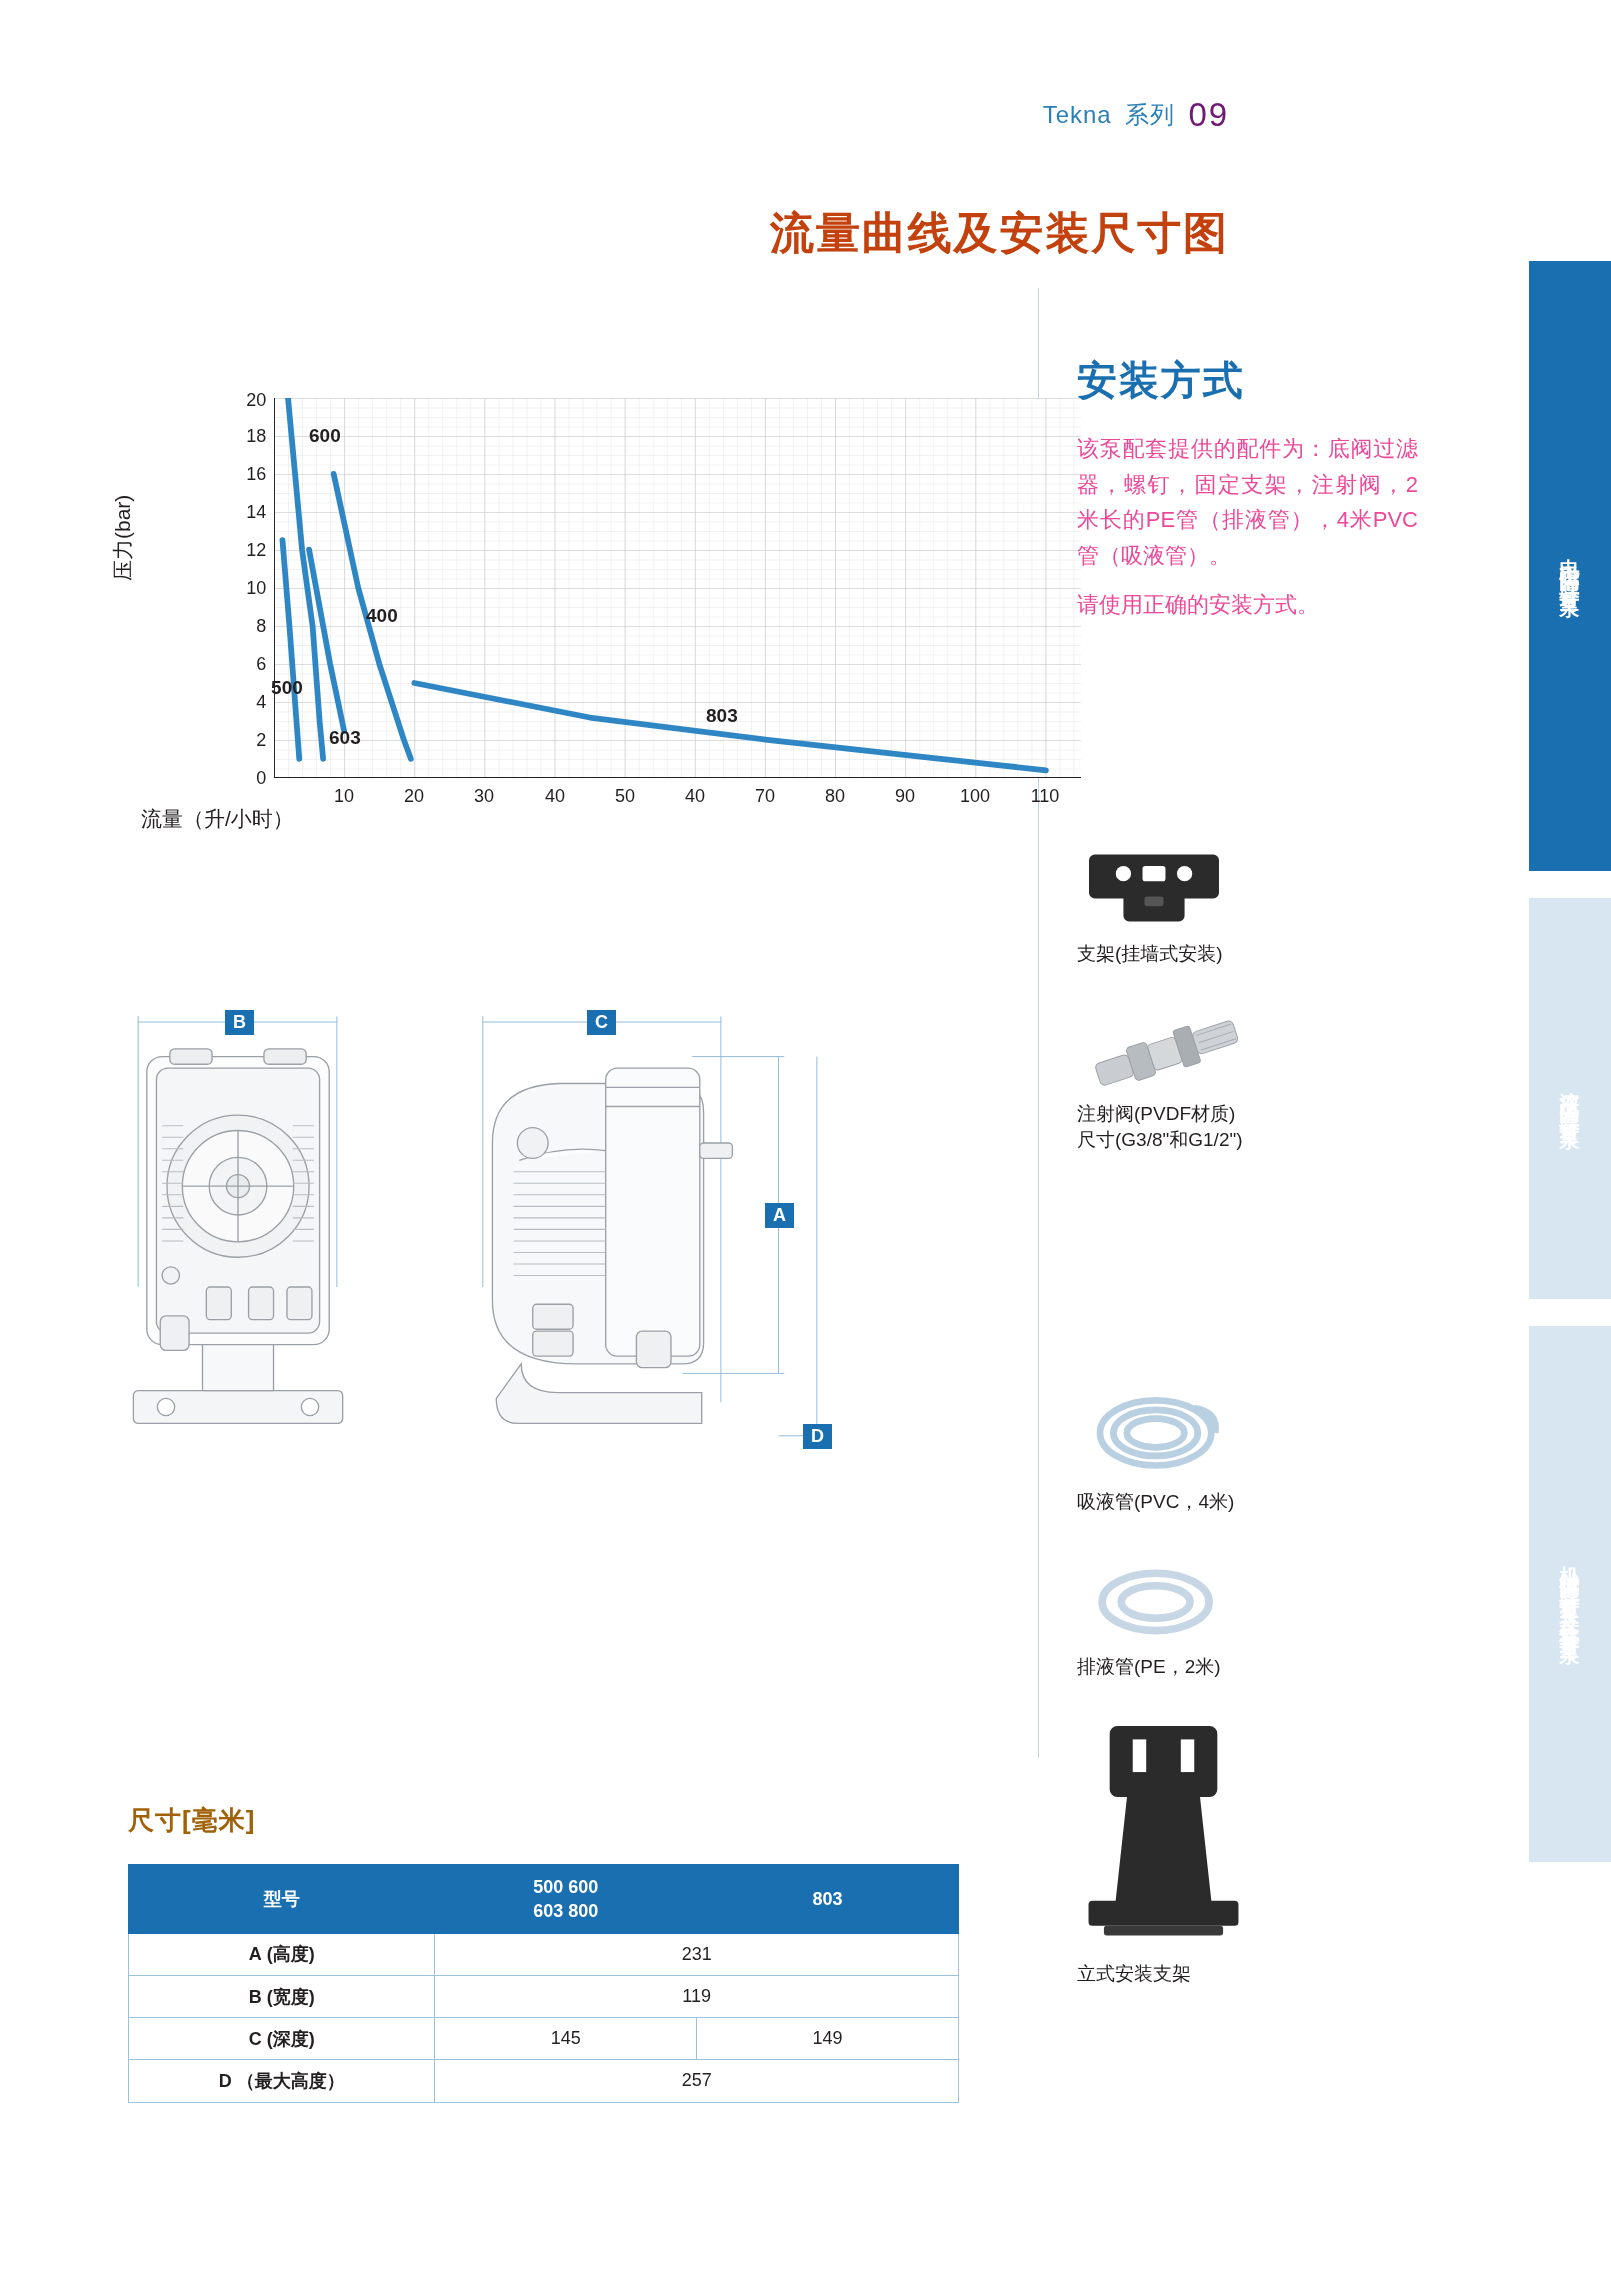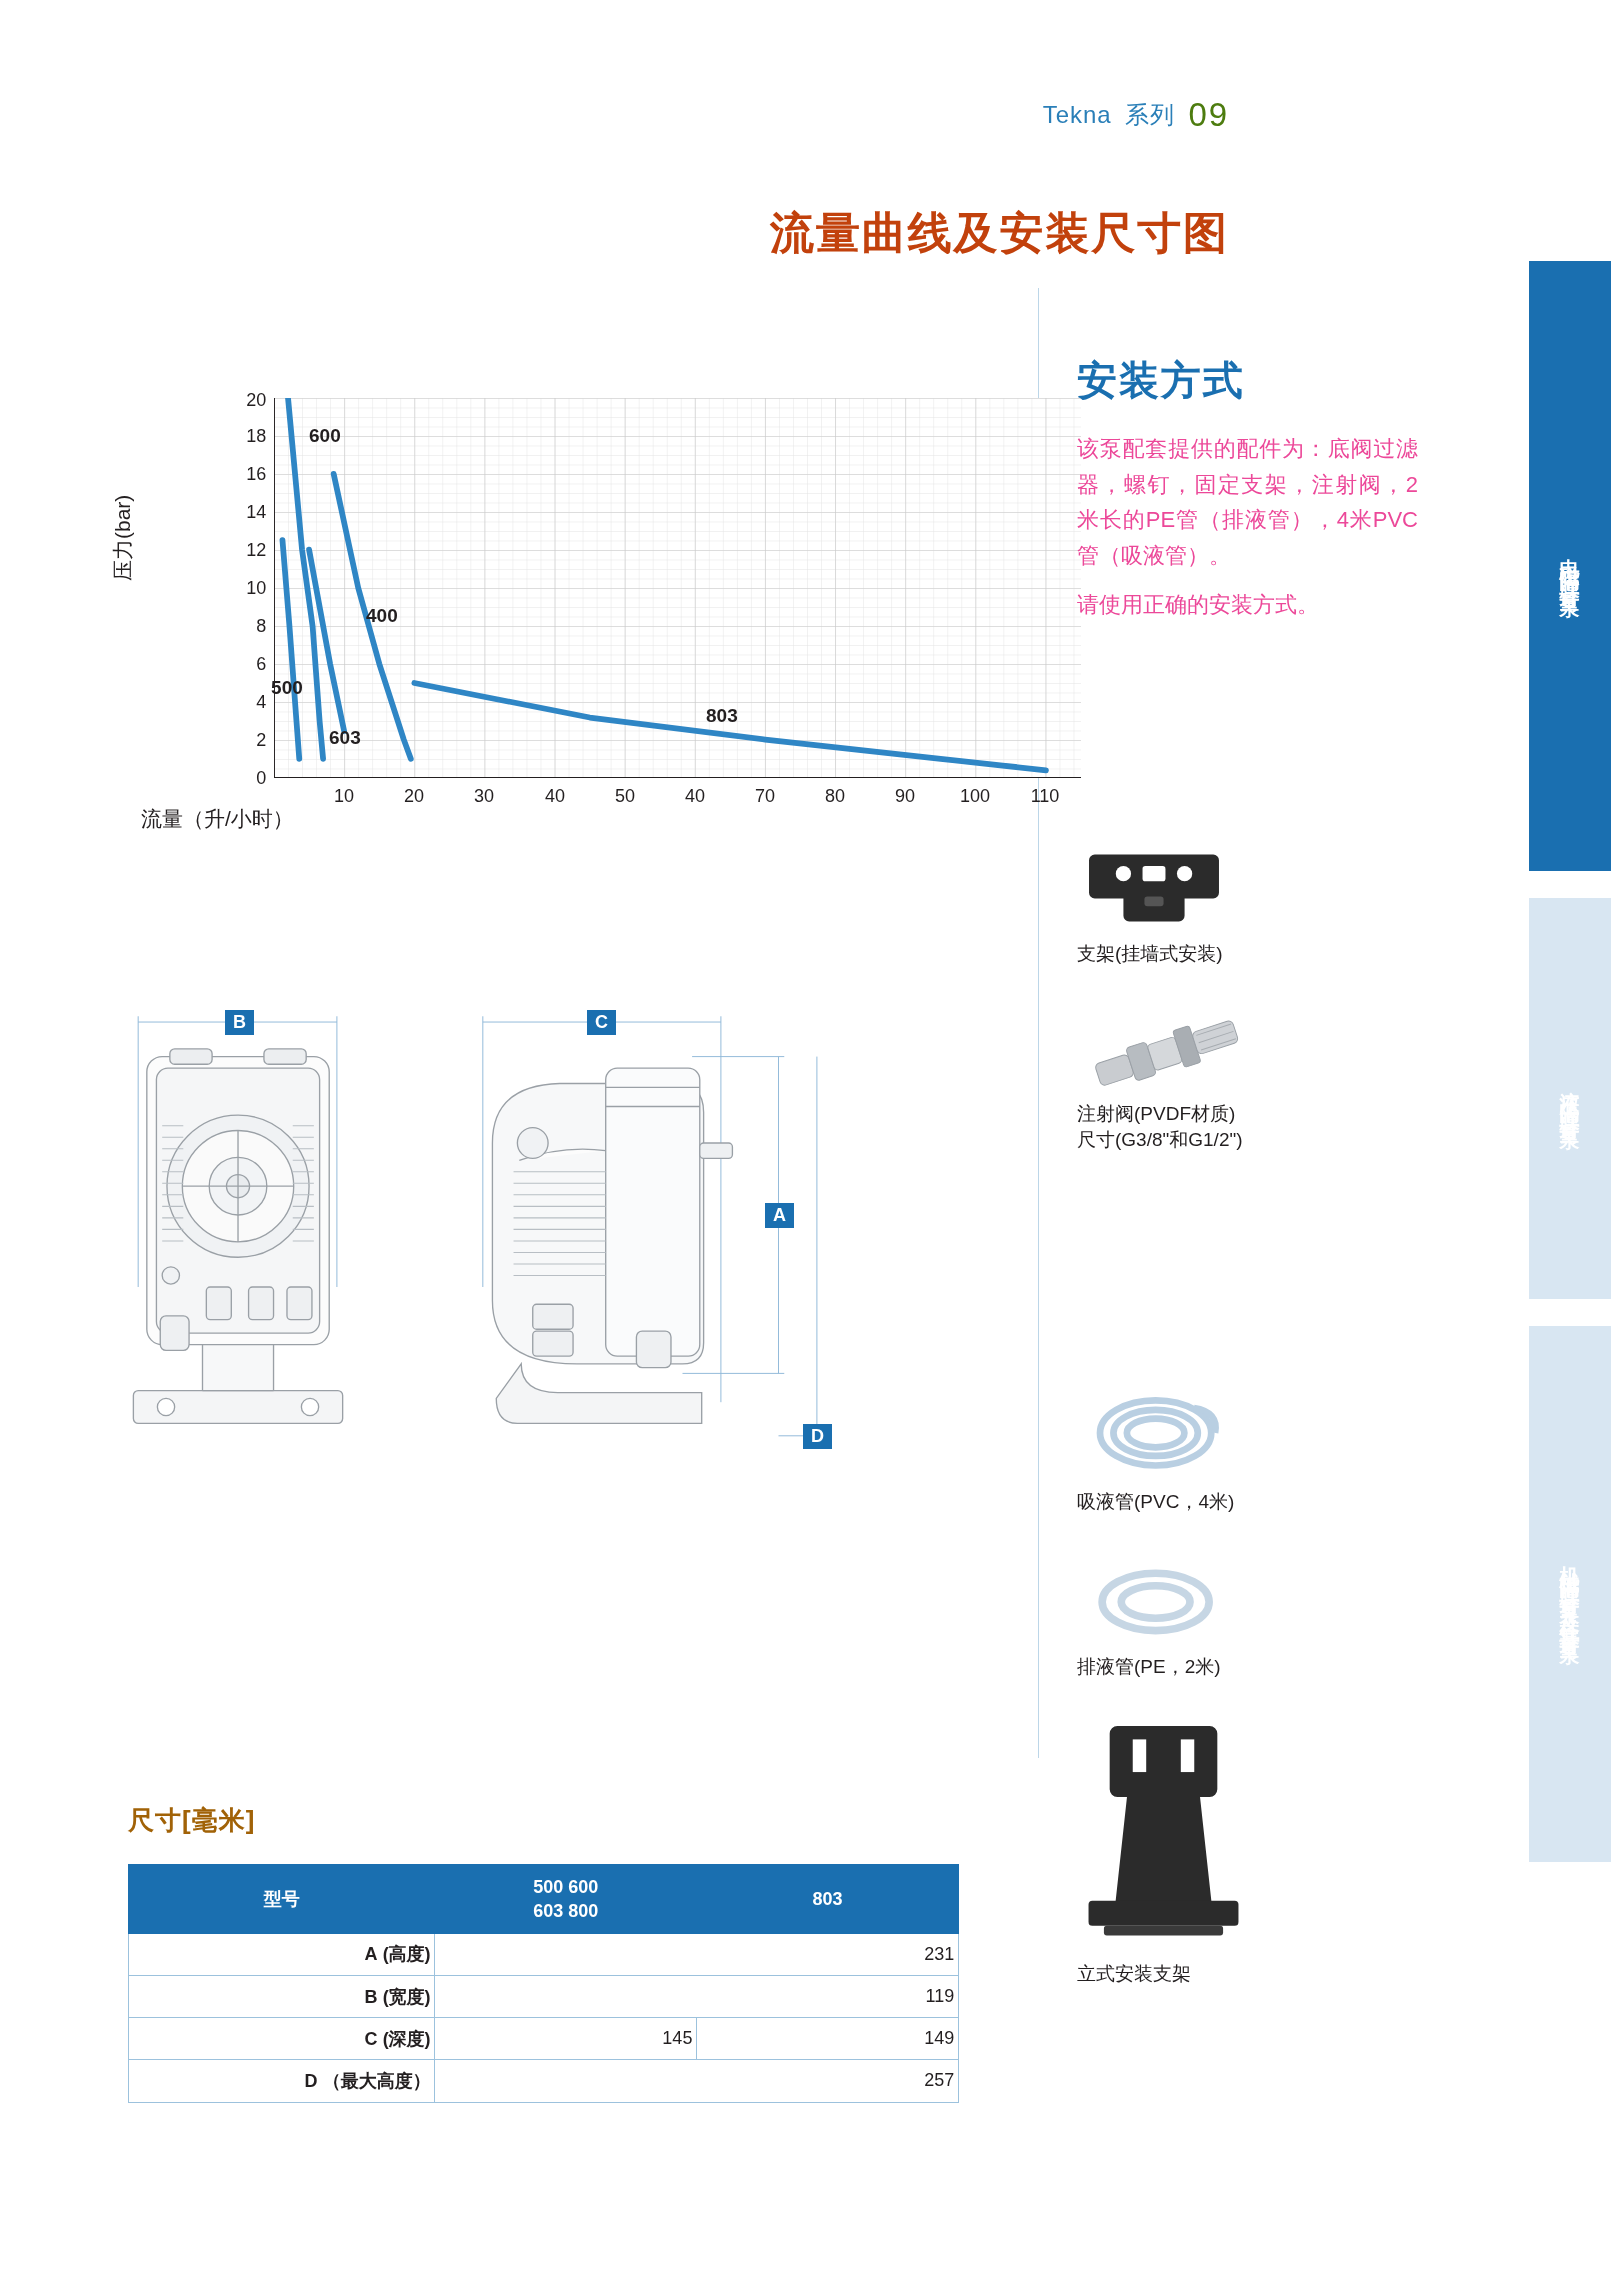--- a/index.html
+++ b/index.html
@@ -12,21 +12,21 @@
     overflow:hidden;
   }
   .page{position:absolute;left:0;top:0;width:1611px;height:2292px;}
 
   
   .header{
     position:absolute;right:382px;top:96px;
     font-size:24px;color:#2a7fb8;letter-spacing:1px;
     display:flex;align-items:center;gap:13.4px;
   }
-  .header .num{font-size:33px;color:#4d7c0f;letter-spacing:1.9px;}
+  .header .num{font-size:33px;color:#701a75;letter-spacing:1.9px;}
 
   .title{
     position:absolute;right:382px;top:204px;
     font-size:44px;font-weight:bold;color:#c2410c;letter-spacing:1.9px;
     white-space:nowrap;
   }
 
   
   .tabs{position:absolute;right:0px;top:261px;width:91px;}
   .tab{
@@ -90,21 +90,21 @@
     border-collapse:collapse;width:831px;
     font-size:18px;
   }
   table.dims th{
     background:#1a6fb0;color:#fff;font-weight:bold;
     border:1px solid #1a6fb0;
     padding:9.6px 3.8px;text-align:center;line-height:1.35;
   }
   table.dims td{
     border:1px solid #9cc2dd;
-    padding:8.6px 3.8px;text-align:right;color:#231f20;
+    padding:8.6px 3.8px;text-align:center;color:#231f20;
   }
   table.dims td.lbl{font-weight:bold;}
   .c1{width:307px;margin-top:12px;}
   .c2{width:261px;}
   .c3{width:261px;}
 
   
   .inst-title{
     position:absolute;left:1077px;top:353px;
     font-size:40px;font-weight:bold;color:#1a6fb0;letter-spacing:1.9px;

